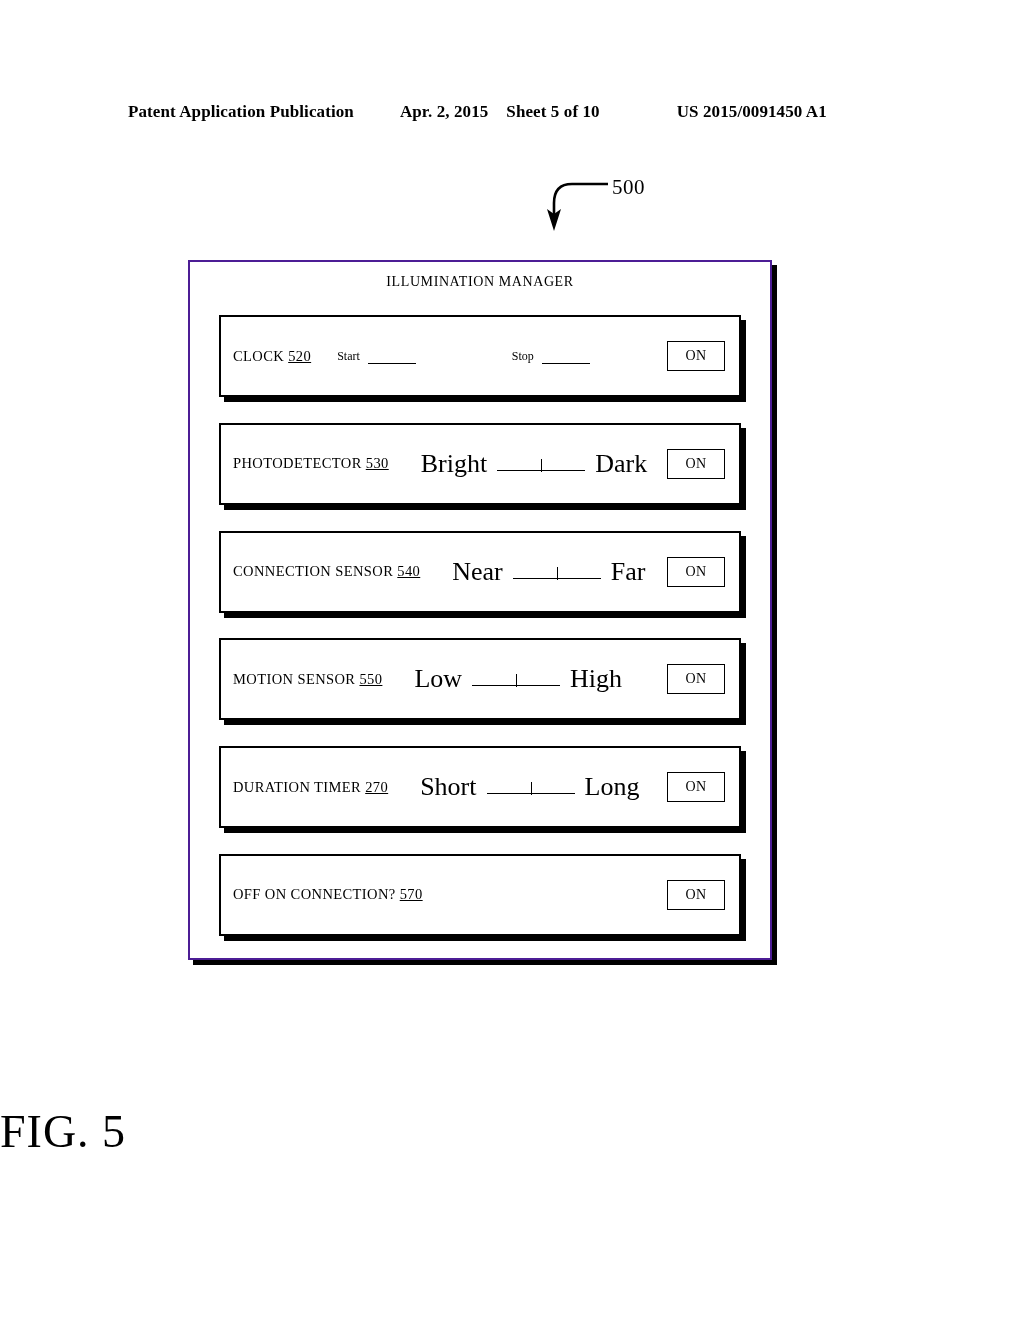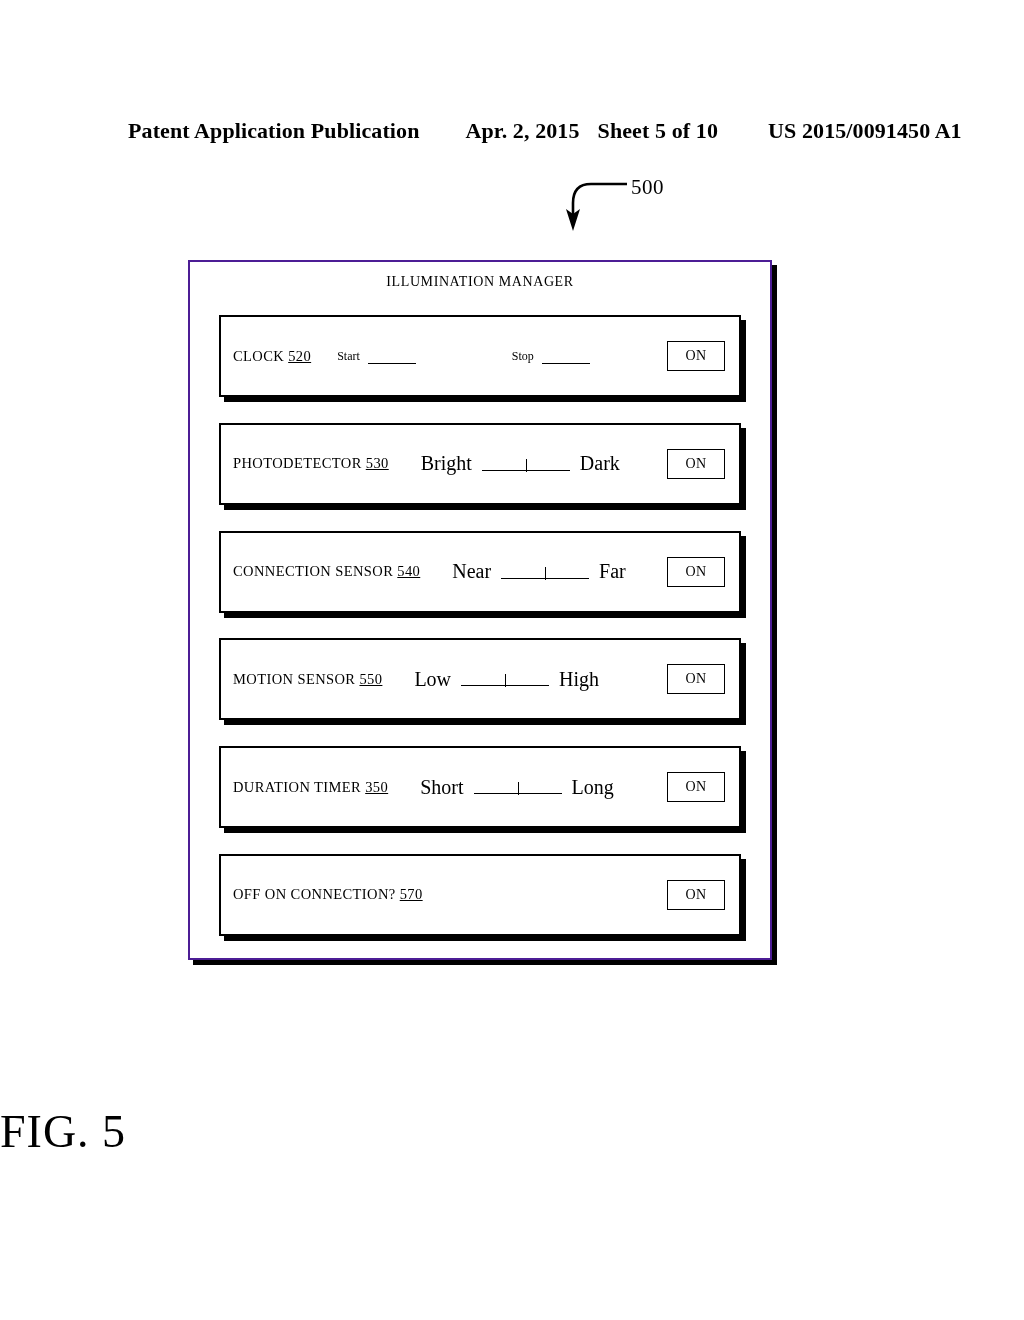--- a/index.html
+++ b/index.html
@@ -12,41 +12,41 @@
     height: 1320px;
     position: relative;
     font-family: "Liberation Serif", "DejaVu Serif", serif;
     color: #000000;
     overflow: hidden;
   }
 
   
   .patent-header {
     position: absolute;
-    top: 86px;
+    top: 102px;
     left: 128px;
     width: 768px;
     display: flex;
     align-items: baseline;
     font-family: "Liberation Serif", "DejaVu Serif", serif;
     font-weight: bold;
-    font-size: 22px;
+    font-size: 17px;
     letter-spacing: 0.1px;
     white-space: nowrap;
   }
   .hdr-pub   { margin-right: 46px; }
-  .hdr-date  { margin-right: 18px; margin-top: 32px; }
-  .hdr-sheet { margin-right: 50px; }
+  .hdr-date  { margin-right: 18px; }
+  .hdr-sheet { margin-right: 77px; }
   .hdr-num   { }
 
   
   .ref-callout {
     position: absolute;
     top: 175px;
-    left: 549px;
+    left: 530px;
     width: 140px;
     height: 62px;
     font-family: Liberation Serif, serif;
   }
   .ref-callout svg { display: block; }
   .ref-number {
     position: absolute;
     left: 82px;
     top: 0px;
     font-size: 21px;
@@ -125,21 +125,21 @@
     align-items: center;
     justify-content: flex-start;
     padding-left: 26px;
     min-width: 0;
   }
 
   
   .slider-group {
     display: flex;
     align-items: center;
-    font-size: 20px;
+    font-size: 26px;
     white-space: nowrap;
   }
   .slider-group .end-label { padding: 0 6px; }
   .slider-track {
     position: relative;
     width: 88px;
     height: 18px;
     margin: 0 4px;
     flex: 0 0 auto;
   }
@@ -293,21 +293,21 @@
               <span class="slider-thumb" style="left: 50%;"></span>
             </span>
             <span class="end-label">High</span>
           </div>
         </div>
         <div class="on-button">ON</div>
       </div>
 
       <div class="row-card">
         <div class="row-label">
-          <span>DURATION TIMER </span><span class="refnum">350</span>
+          <span>DURATION TIMER </span><span class="refnum">270</span>
         </div>
         <div class="row-control">
           <div class="slider-group">
             <span class="end-label">Short</span>
             <span class="slider-track">
               <span class="slider-thumb" style="left: 50%;"></span>
             </span>
             <span class="end-label">Long</span>
           </div>
         </div>

